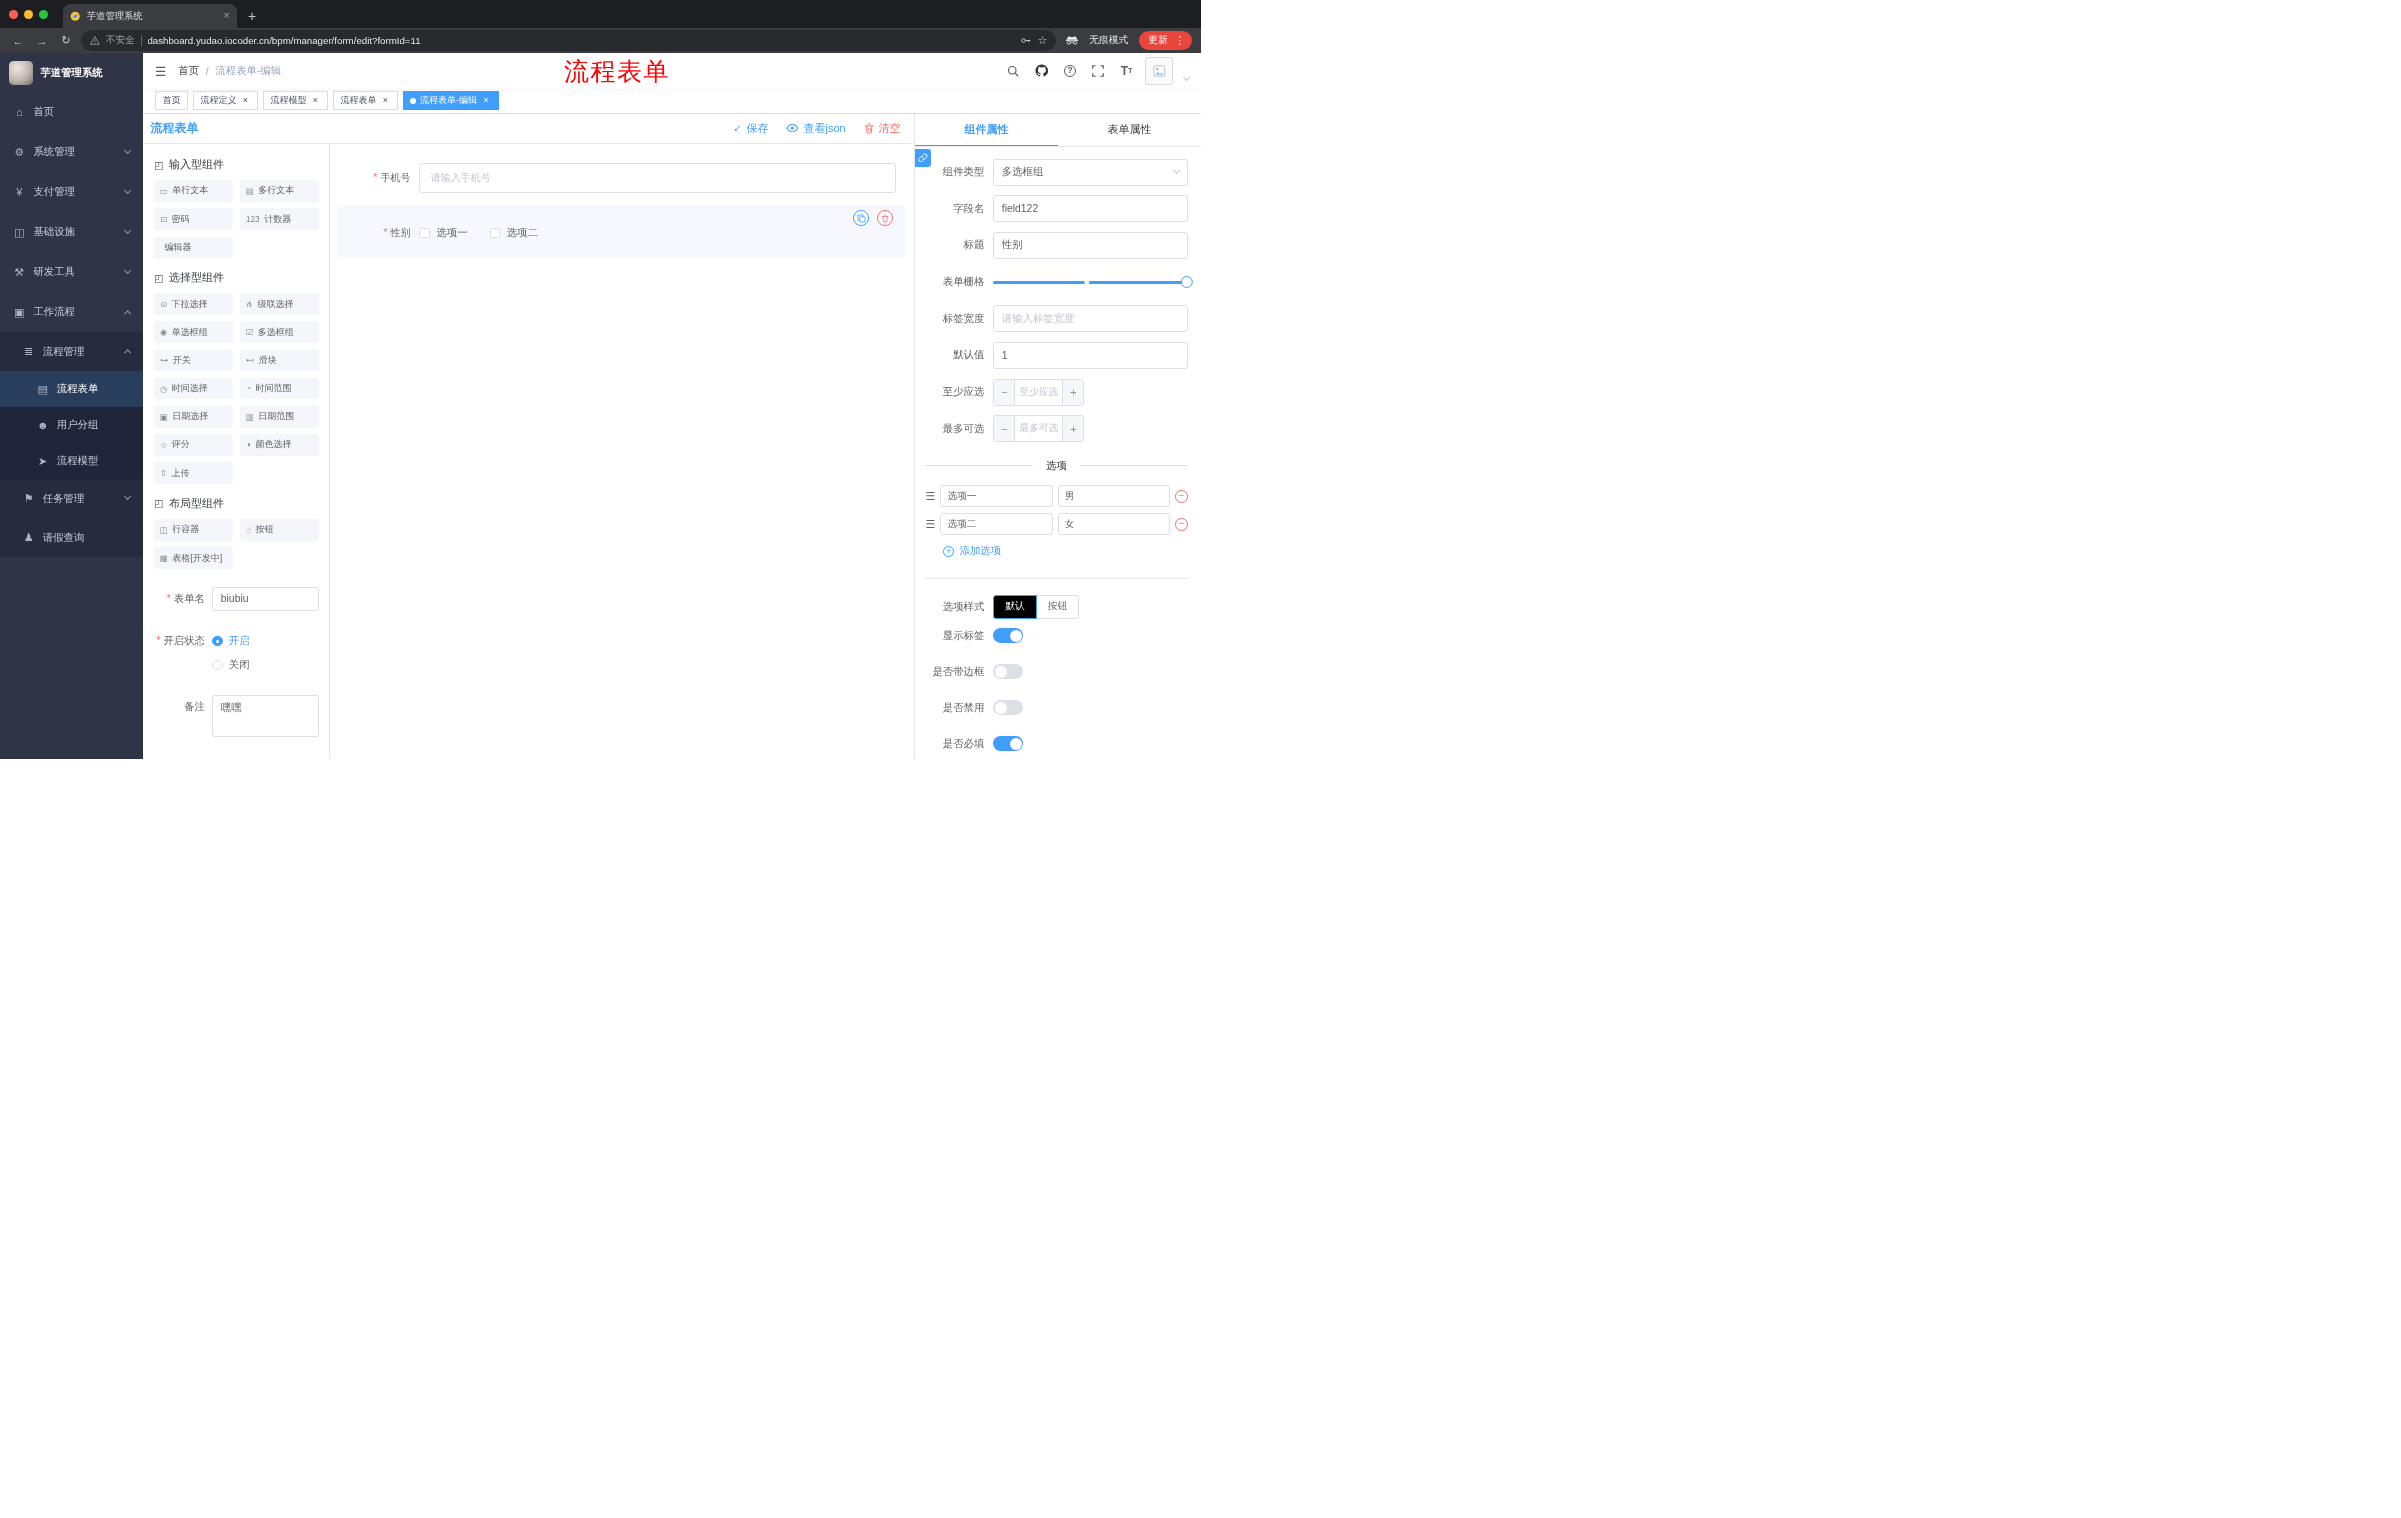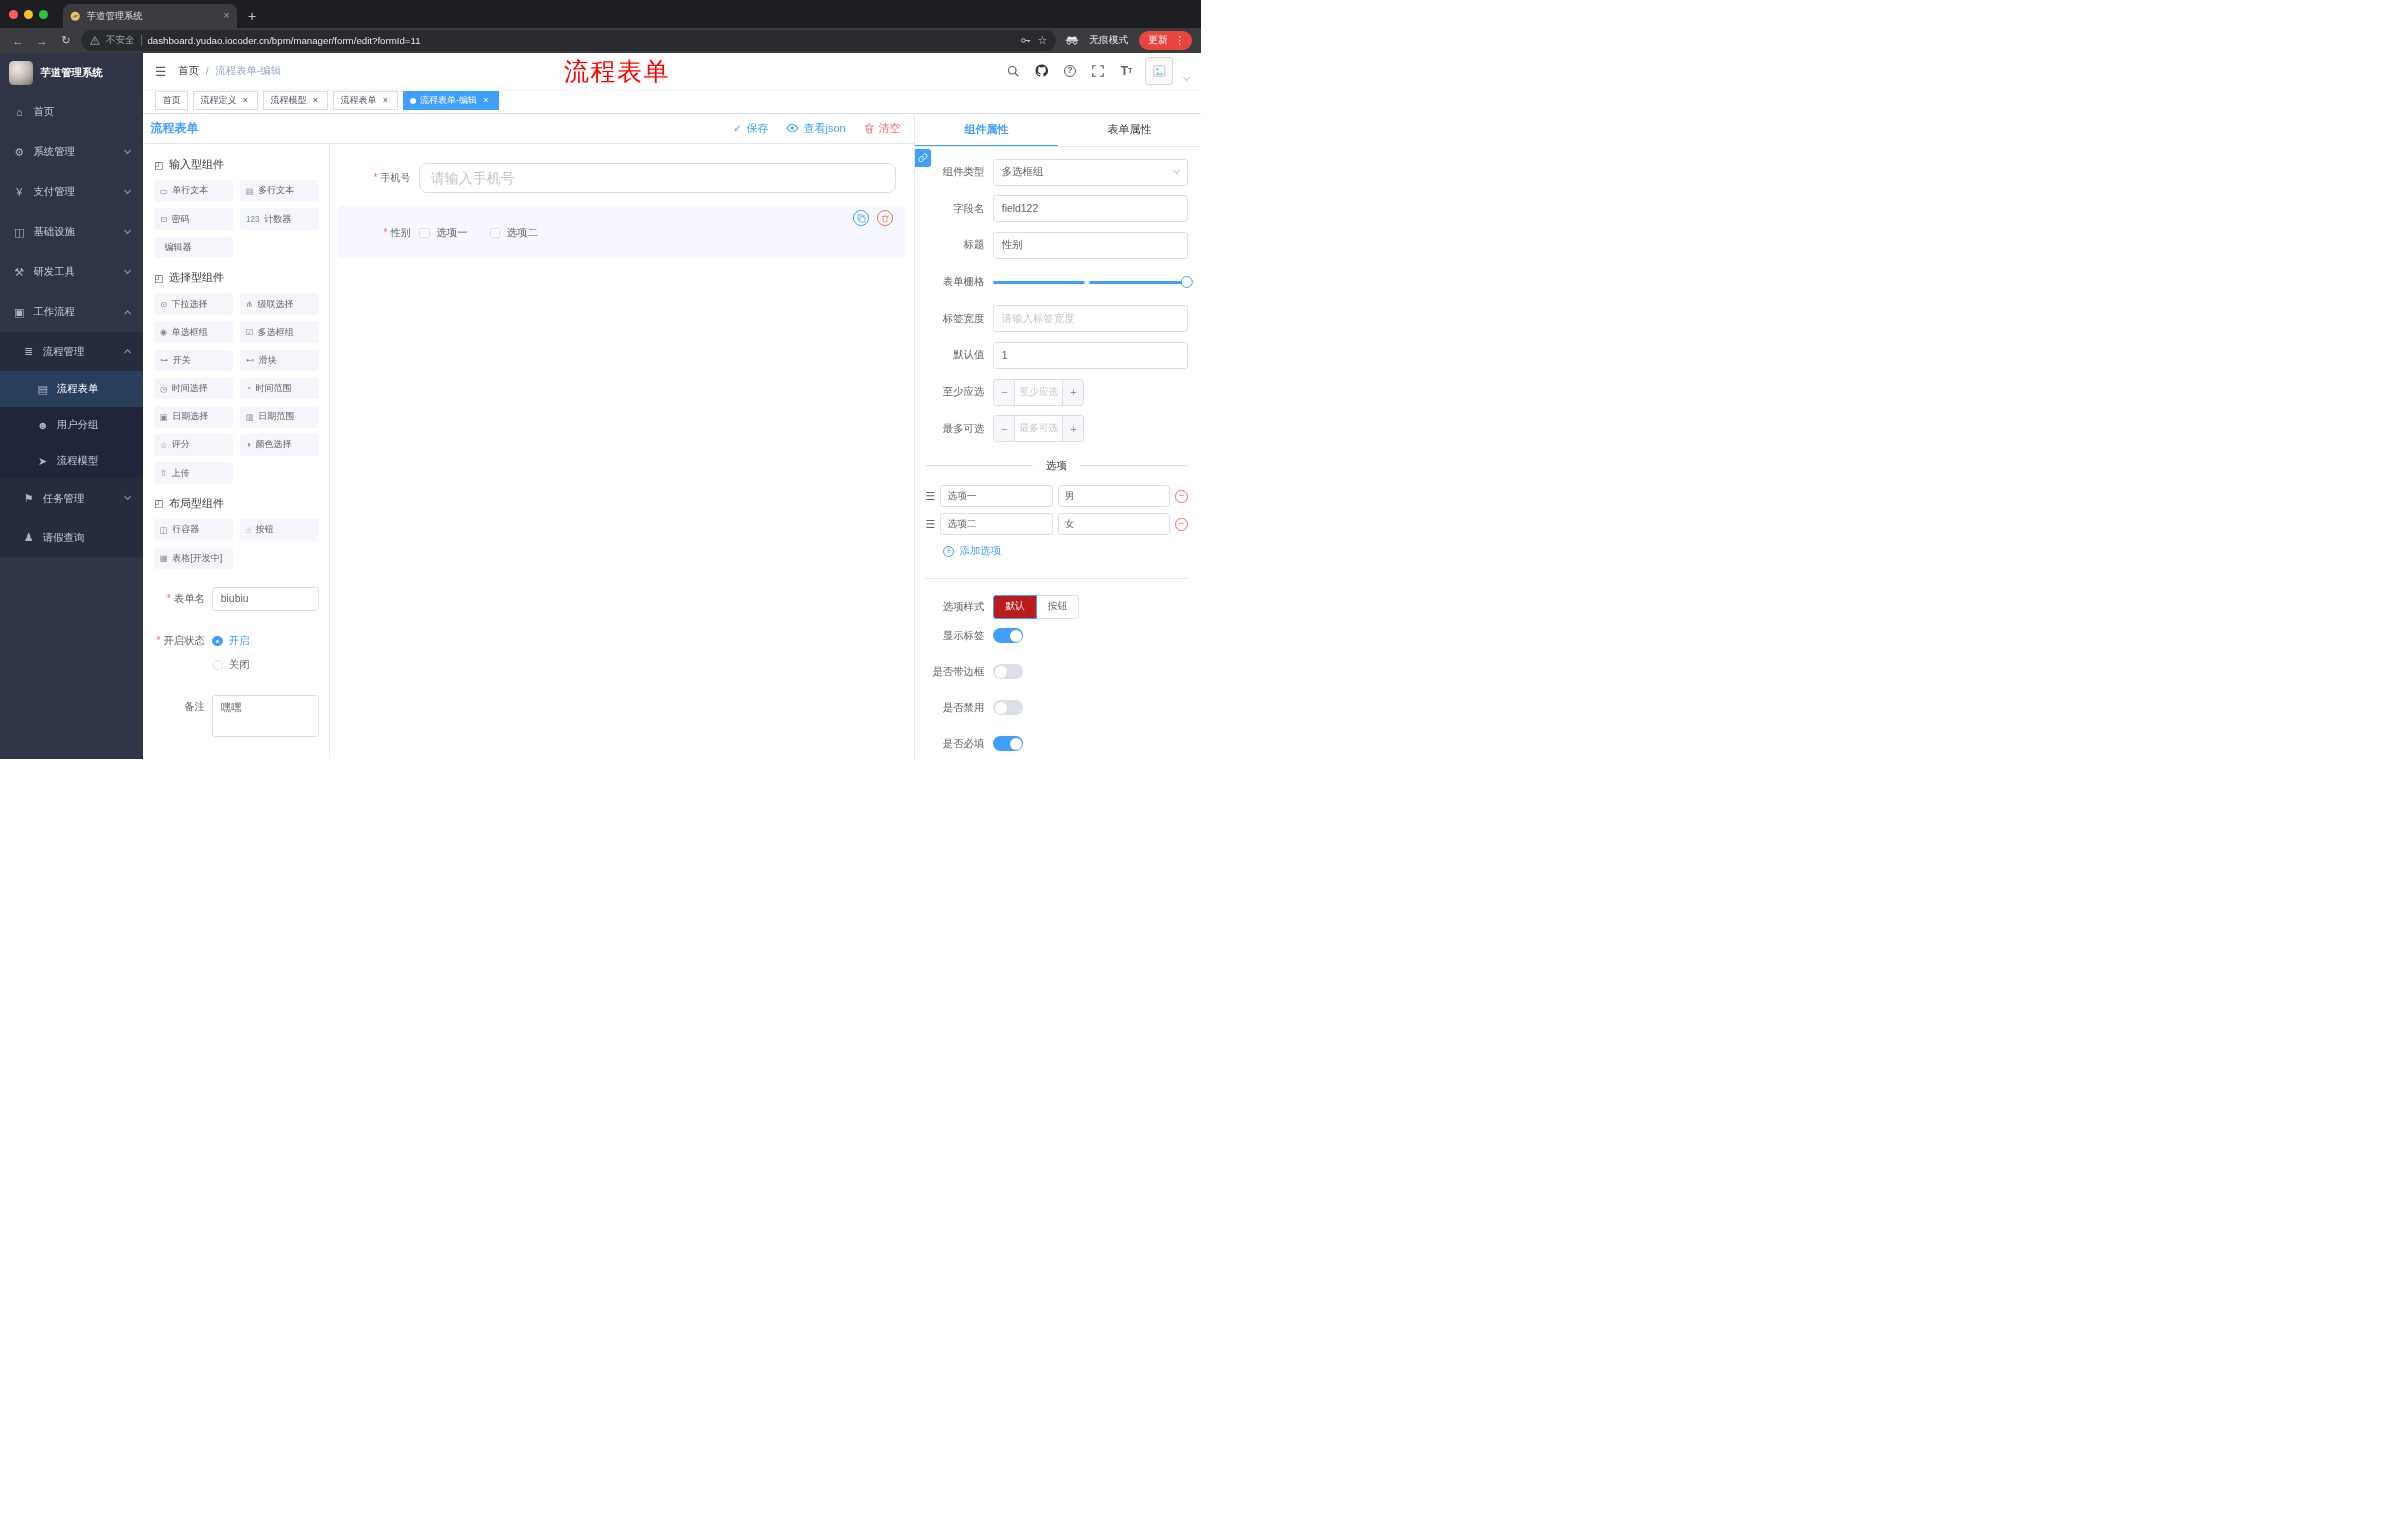--- a/index.html
+++ b/index.html
@@ -110,21 +110,21 @@
   .radio{display:inline-flex;align-items:center;gap:6px;margin-right:19.3px;line-height:24px;cursor:pointer}
   .rdot{width:10.4px;height:10.4px;border-radius:50%;border:0.7px solid #dcdfe6;background:#fff;position:relative;flex-shrink:0}
   .radio.on .rdot{border-color:#409eff;background:#409eff}
   .radio.on .rdot::after{content:"";position:absolute;left:3px;top:3px;width:3px;height:3px;border-radius:50%;background:#fff}
   .radio.on .rlabel{color:#409eff}
 
   
   .canvas{flex:1;min-width:0;padding:12px 9px 0 7.4px;overflow:hidden}
   .cfield{display:flex;align-items:center;padding:7.4px 9px;border-radius:4.5px}
   .flabel{width:64px;text-align:right;margin-right:9px;font-size:10px;color:#606266;flex-shrink:0;white-space:nowrap}
-  .cinput{flex:1;height:30px;border:0.7px solid #dcdfe6;border-radius:8px;padding:0 10.4px;font-size:14px;color:#606266;outline:none}
+  .cinput{flex:1;height:30px;border:0.7px solid #dcdfe6;border-radius:3px;padding:0 10.4px;font-size:10px;color:#606266;outline:none}
   .cfield.selected{background:#f6f7ff;position:relative;padding:21px 9px 18px;margin-top:4.5px}
   .fops{position:absolute;top:5.2px;right:12px;display:flex;gap:7.4px}
   .fop{width:16.3px;height:16.3px;border-radius:50%;border:0.7px solid #409eff;color:#409eff;background:#fff;
        display:flex;align-items:center;justify-content:center;cursor:pointer}
   .fop.del{border-color:#f56c6c;color:#f56c6c}
   .cb{display:inline-flex;align-items:center;gap:6.7px;margin-right:22px;font-size:10.4px;color:#606266;cursor:pointer}
   .cbbox{width:10.4px;height:10.4px;border:0.7px solid #dcdfe6;border-radius:1.5px;background:#fff;flex-shrink:0}
 
   
   .props{width:287px;flex-shrink:0;border-left:0.7px solid #e4e7ed;display:flex;flex-direction:column;position:relative;background:#fff}
@@ -160,21 +160,21 @@
   .opt-in{flex:1;height:22px;border:0.7px solid #dcdfe6;border-radius:3px;padding:0 6px;font-size:9.7px;color:#606266;outline:none;min-width:0}
   .opt-del{width:12.6px;height:12.6px;border-radius:50%;border:0.7px solid #f56c6c;color:#f56c6c;display:flex;
            align-items:center;justify-content:center;font-size:9.7px;line-height:1;flex-shrink:0;cursor:pointer;padding-bottom:1.5px}
   .add-opt{display:flex;align-items:center;gap:5.2px;color:#409eff;margin:9px 0 0 18px;cursor:pointer}
   .plus-circle{width:11px;height:11px;border-radius:50%;border:0.7px solid #409eff;display:flex;align-items:center;
                justify-content:center;font-size:9px;line-height:1;padding-bottom:0.7px}
   .hr{height:0.7px;background:#e4e7ed;margin:19.3px 0 16.3px}
   .rbtn-group{display:inline-flex}
   .rbtn{height:24px;padding:0 11px;display:flex;align-items:center;font-size:9.7px;border:0.7px solid #dcdfe6;
         color:#606266;background:#fff;cursor:pointer}
-  .rbtn.on{background:#b91c1c;border-color:#409eff;color:#fff;border-radius:3px 0 0 3px}
+  .rbtn.on{background:#000000;border-color:#409eff;color:#fff;border-radius:3px 0 0 3px}
   .rbtn.off{border-left:none;border-radius:0 3px 3px 0}
   .sw-row{margin-bottom:21px}
   .switch{width:30px;height:15px;border-radius:7.4px;background:#dcdfe6;position:relative;cursor:pointer;flex-shrink:0}
   .switch::after{content:"";position:absolute;top:1.5px;left:1.5px;width:12px;height:12px;border-radius:50%;background:#fff}
   .switch.on{background:#409eff}
   .switch.on::after{left:16.3px}
   .check{font-size:10.4px}
 </style>
 </head>
 <body>

